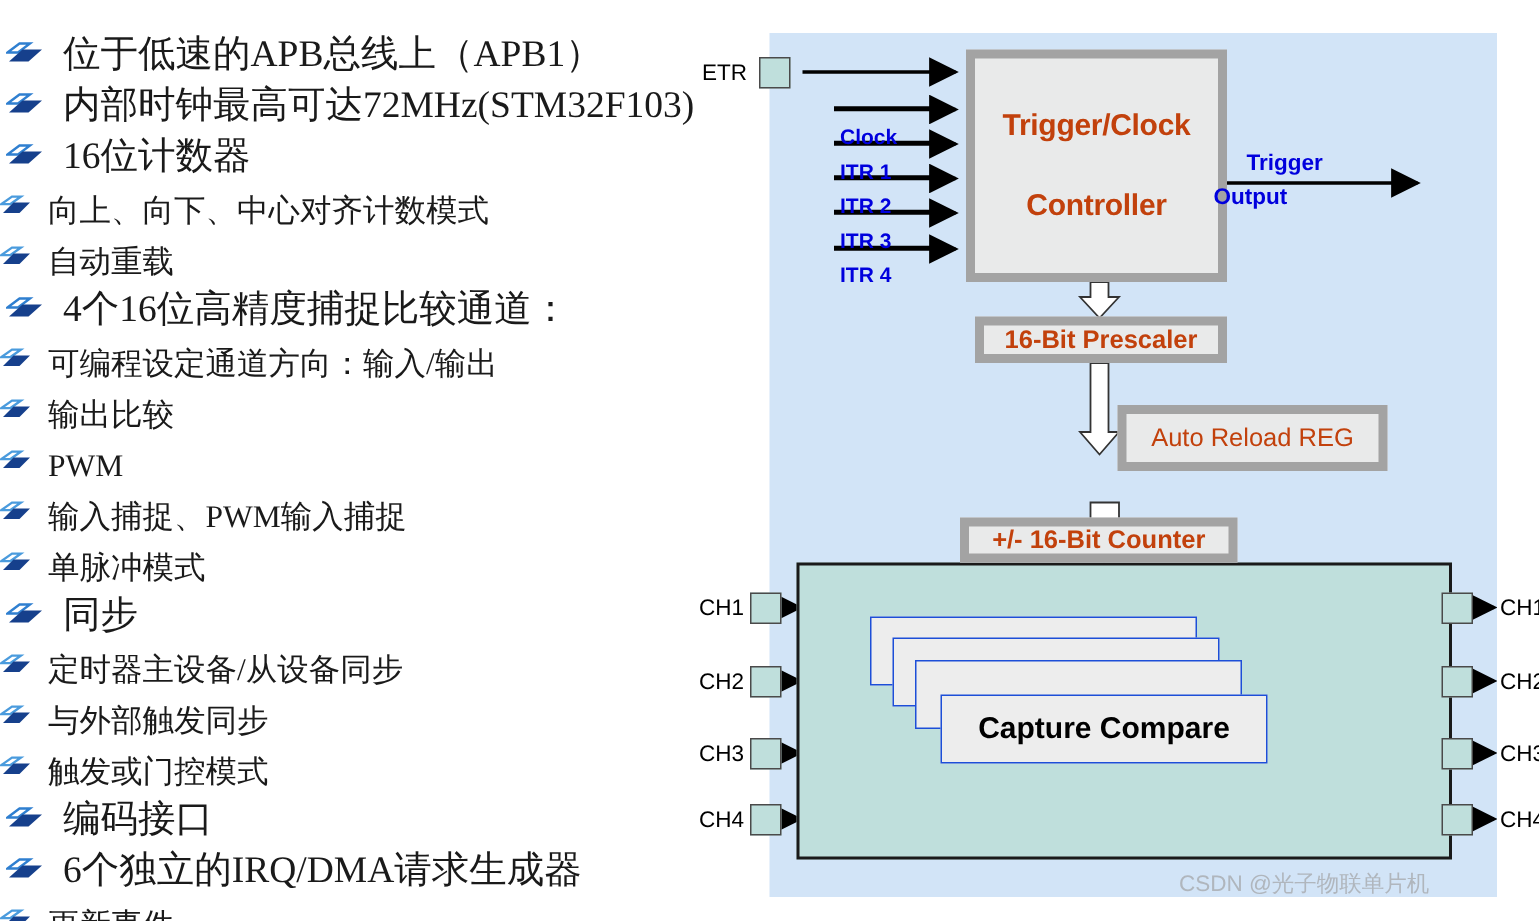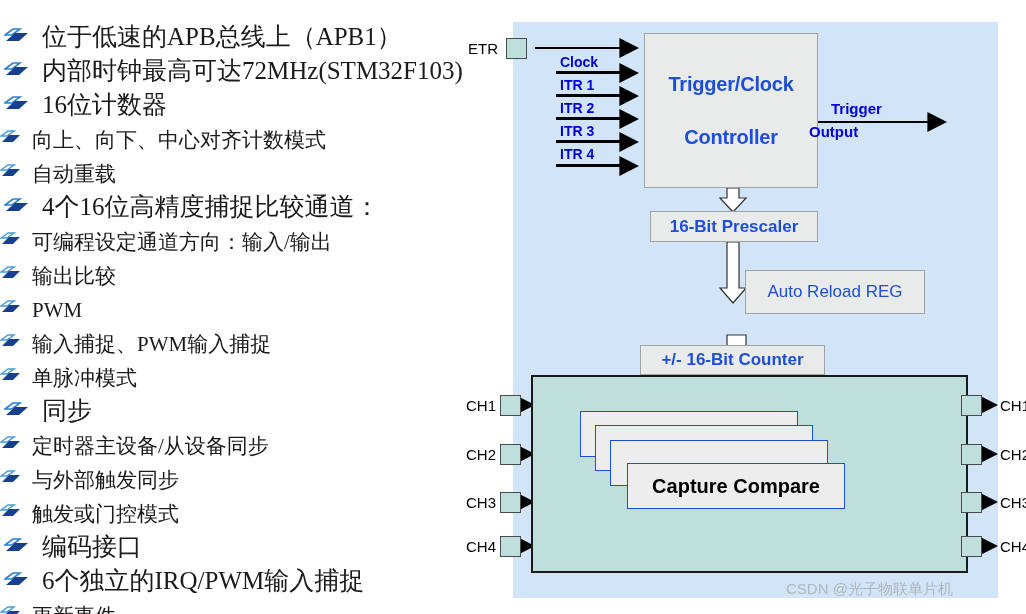--- a/index.html
+++ b/index.html
@@ -74,26 +74,26 @@
     left: 513px;
     top: 22px;
     width: 485px;
     height: 576px;
     background: #d2e4f7;
   }
 
   .dbox {
     position: absolute;
     background: #e9eaea;
-    border: 1px solid #a3a3a3;
+    border: 6px solid #a3a3a3;
     box-sizing: border-box;
     display: flex;
     align-items: center;
     justify-content: center;
-    color: #1d4ed8;
+    color: #c2410c;
   }
 
   #trigger-clock-controller {
     left: 644px;
     top: 33px;
     width: 174px;
     height: 155px;
     flex-direction: column;
   }
   #trigger-clock-controller .tcc-line {
@@ -176,20 +176,21 @@
     color: #000;
     white-space: nowrap;
   }
 
   .sig-label {
     position: absolute;
     font-size: 14px;
     font-weight: bold;
     color: #0000dd;
     white-space: nowrap;
+    margin-top: 29px;
   }
 
   .trig-out-label {
     position: absolute;
     font-size: 15px;
     font-weight: bold;
     color: #0000dd;
     white-space: nowrap;
     line-height: 18px;
   }
@@ -352,21 +353,21 @@
       </span>
       <span class="bullet-text">编码接口</span>
     </div>
     <div class="bullet-row lvl1">
       <span class="bullet-icon">
         <svg viewBox="0 0 26 18" width="26" height="18">
           <path d="M1,7 L9,1 L16,1 L8,7 Z" fill="none" stroke="#2f7fd0" stroke-width="1.6"></path>
           <path d="M2,13 L11,5 L24,5 L15,13 Z" fill="#16408c"></path>
         </svg>
       </span>
-      <span class="bullet-text">6个独立的IRQ/PWM输入捕捉</span>
+      <span class="bullet-text">6个独立的IRQ/DMA请求生成器</span>
     </div>
     <div class="bullet-row lvl2">
       <span class="bullet-icon">
         <svg viewBox="0 0 22 16" width="22" height="16">
           <path d="M1,6 L8,1 L14,1 L7,6 Z" fill="none" stroke="#4a9bdd" stroke-width="1.5"></path>
           <path d="M2,12 L9,5 L20,5 L13,12 Z" fill="#16408c"></path>
         </svg>
       </span>
       <span class="bullet-text">更新事件</span>
     </div>

